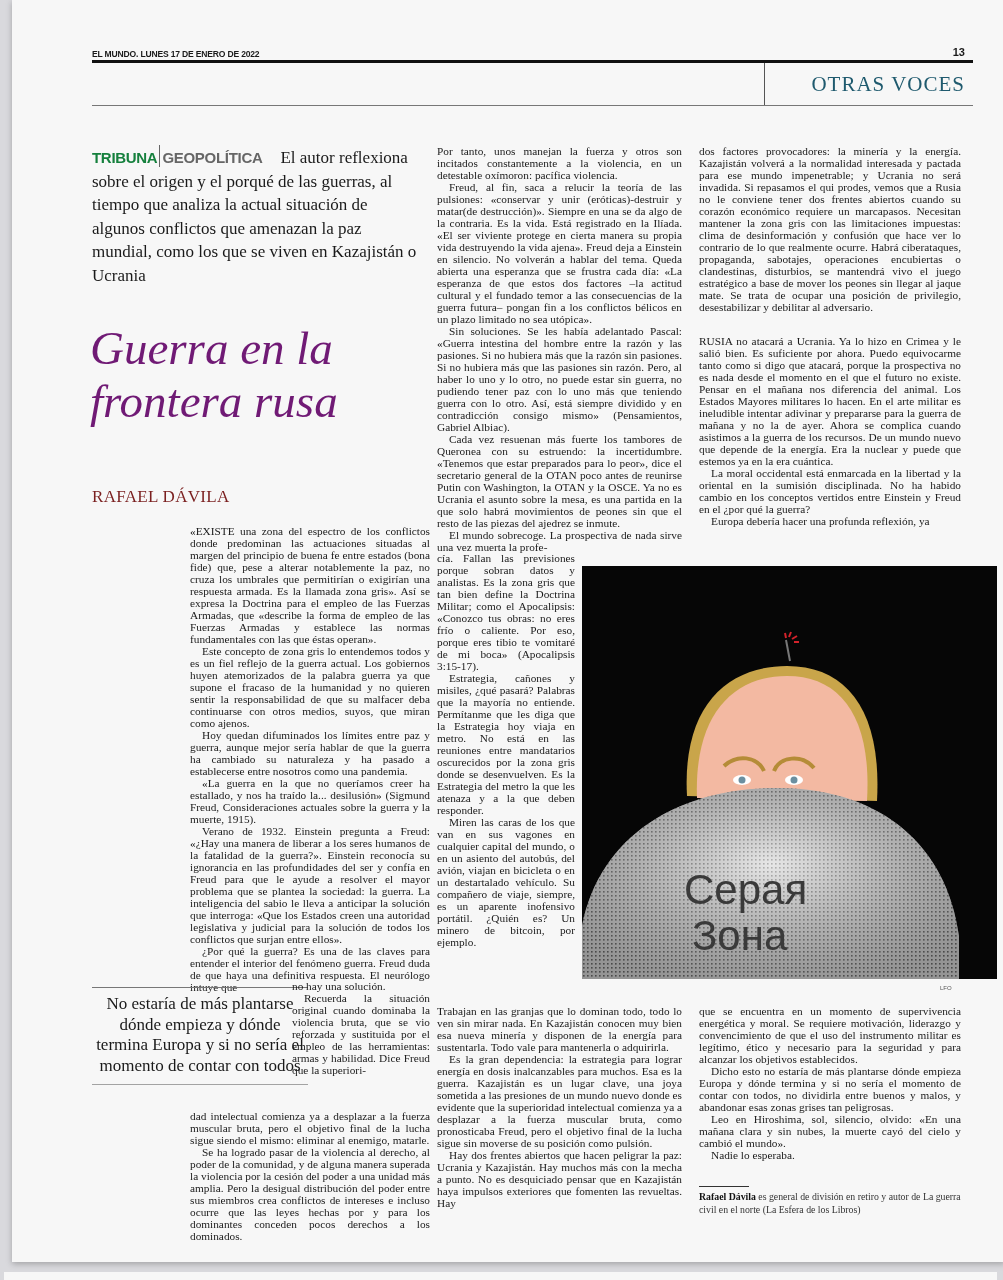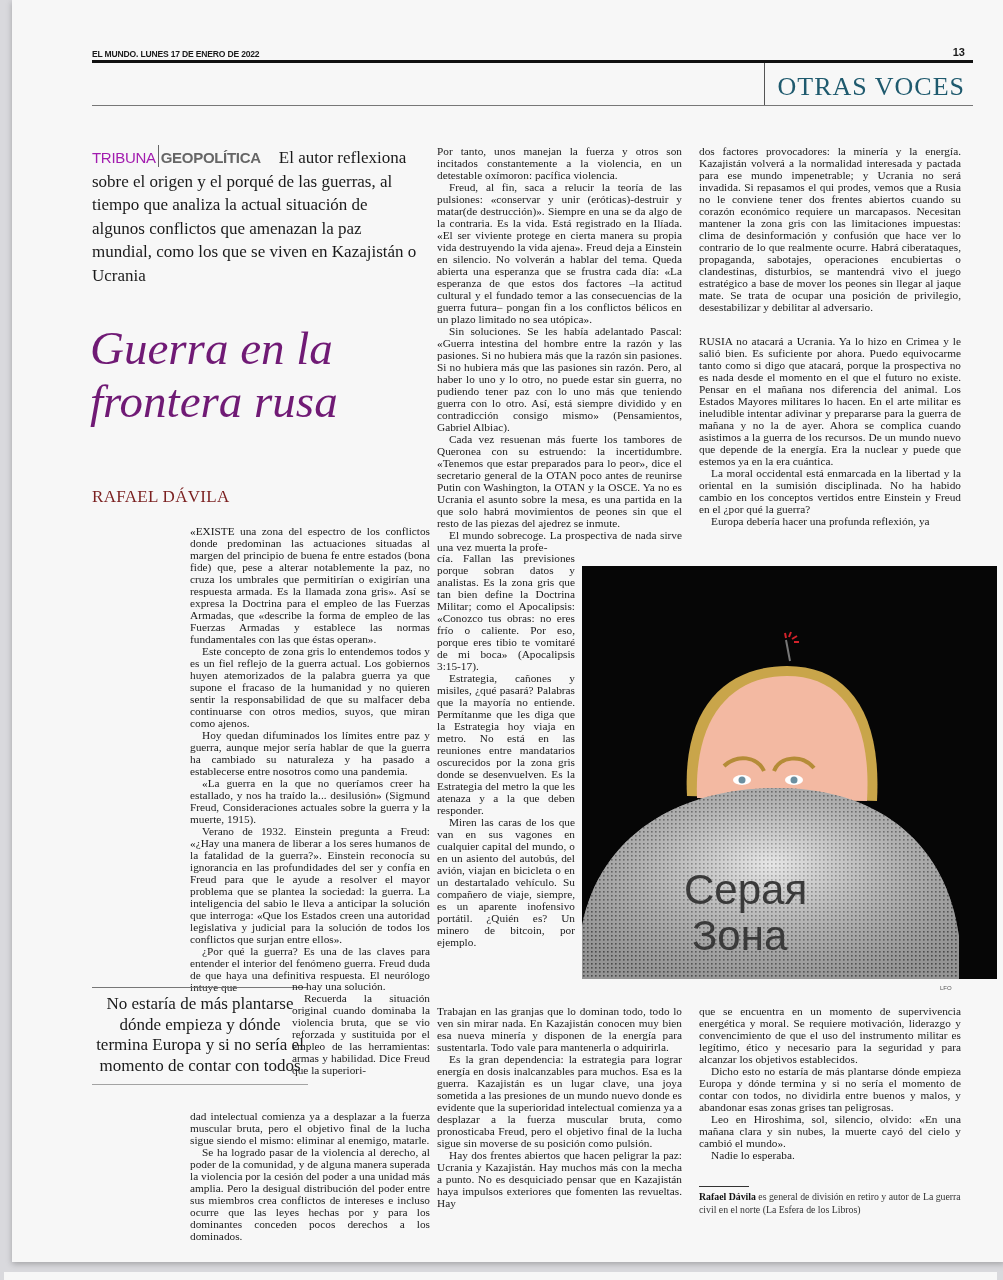--- a/index.html
+++ b/index.html
@@ -25,31 +25,31 @@
     font-size: 9.5px; letter-spacing: -0.2px; transform: scaleX(0.9); transform-origin: left;
   }
   .page-num {
     position: absolute; right: 40px; top: 46px;
     font-family: "Liberation Sans", sans-serif; font-weight: bold; font-size: 11px;
   }
   .rule-thick { position: absolute; left: 80px; top: 60px; width: 881px; height: 3px; background: #111; }
   .section-divider { position: absolute; left: 752px; top: 63px; width: 1px; height: 43px; background: #555; }
   .section-title {
     position: absolute; right: 40px; top: 72px;
-    font-family: "Liberation Serif", serif; font-size: 26px; letter-spacing: 1px;
+    font-family: "Liberation Serif", serif; font-size: 21px; letter-spacing: 1px;
     color: #1f5a6e;
   }
   .rule-thin { position: absolute; left: 80px; top: 105px; width: 881px; height: 1px; background: #777; }
 
   .kicker {
     position: absolute; left: 80px; top: 145px; width: 330px;
     font-size: 17px; line-height: 23.5px;
   }
   .kicker .tag1 {
-    font-family: "Liberation Sans", sans-serif; font-weight: normal; color: #a21caf;
+    font-family: "Liberation Sans", sans-serif; font-weight: bold; color: #15803d;
     font-size: 15px; letter-spacing: -0.3px;
   }
   .kicker .sep { display:inline-block; width:1px; height:22px; background:#666; vertical-align:-4px; margin:0 2px; }
   .kicker .tag2 {
     font-family: "Liberation Sans", sans-serif; font-weight: bold; color: #666;
     font-size: 15px; letter-spacing: -0.3px; margin-right: 18px;
   }
   .headline {
     position: absolute; left: 78px; top: 322px; width: 330px;
     font-family: "Liberation Serif", serif; font-style: italic;

